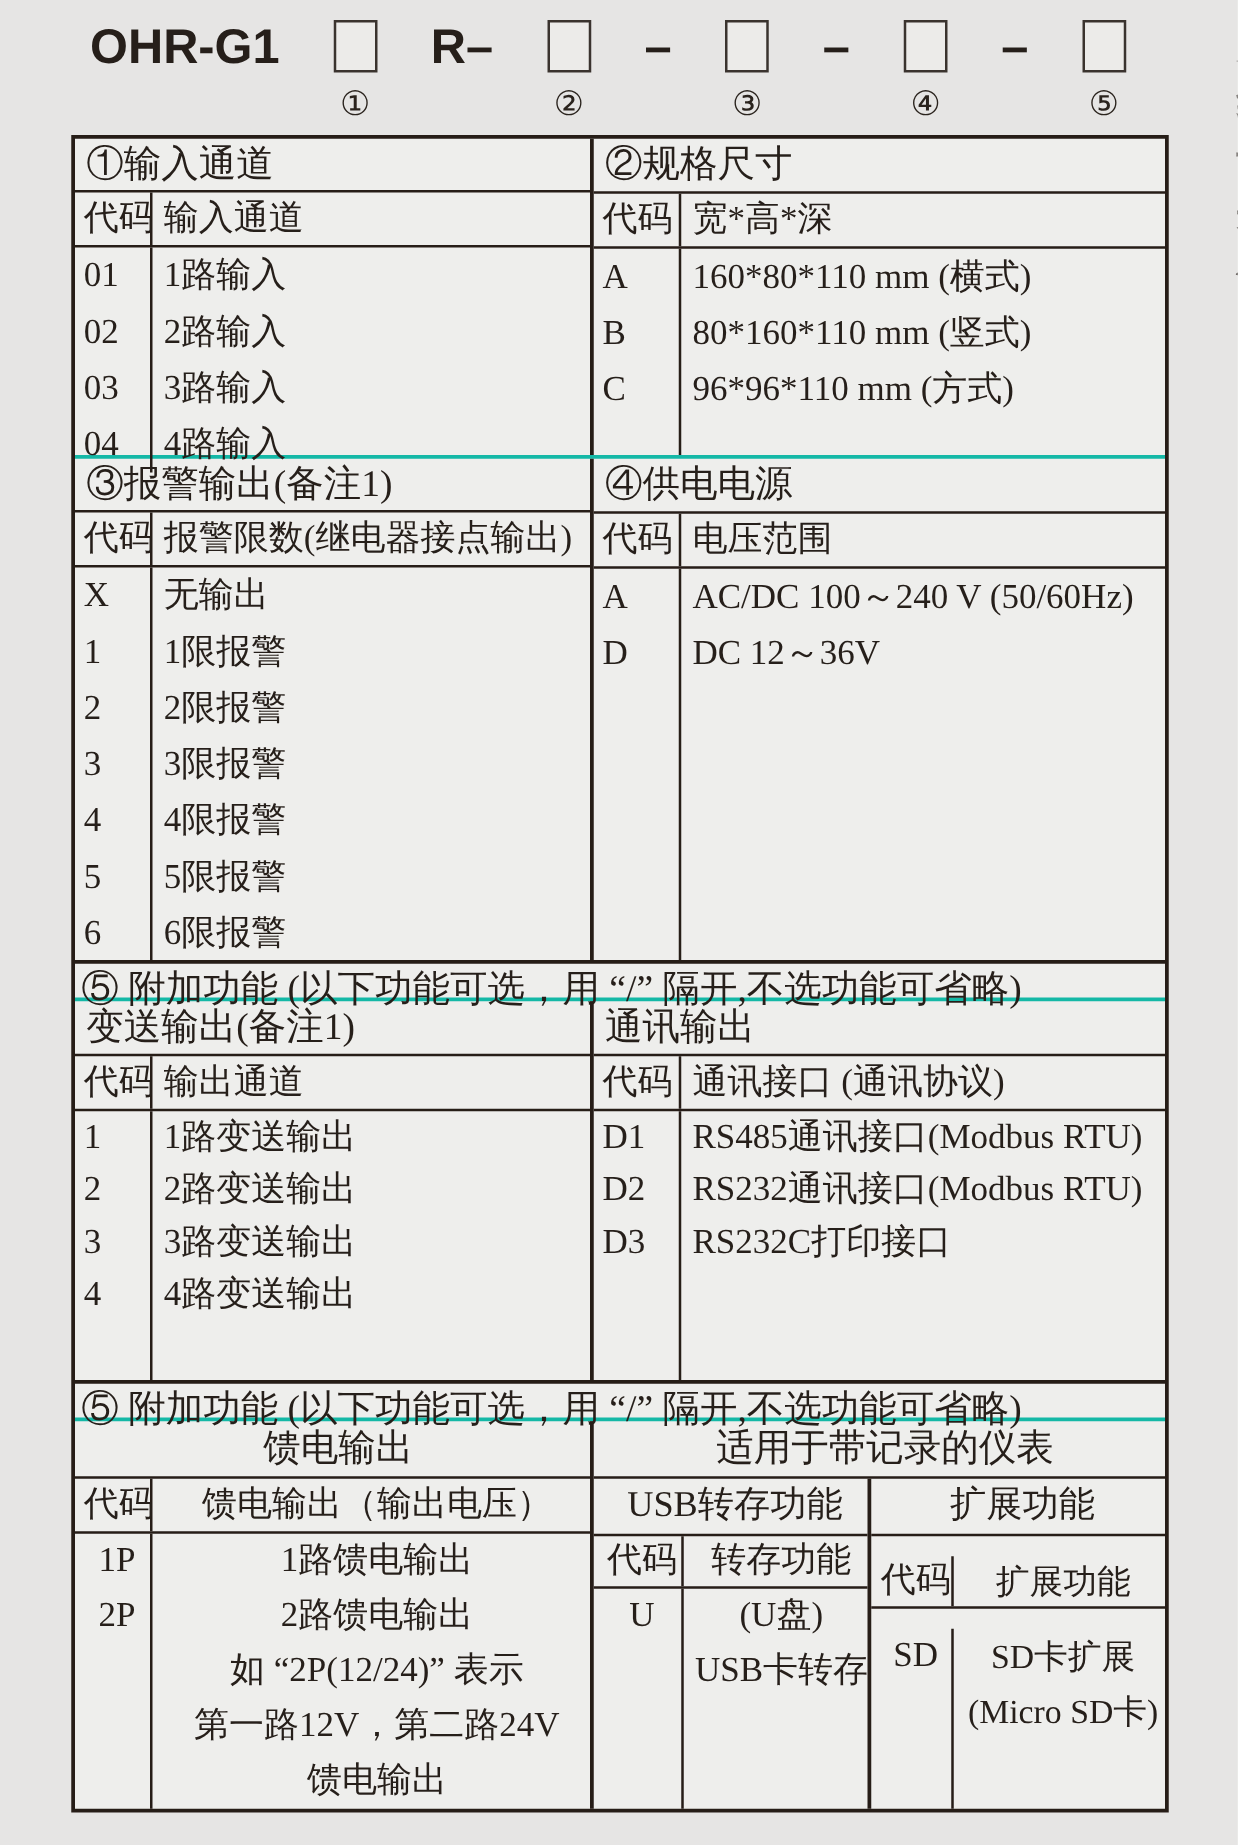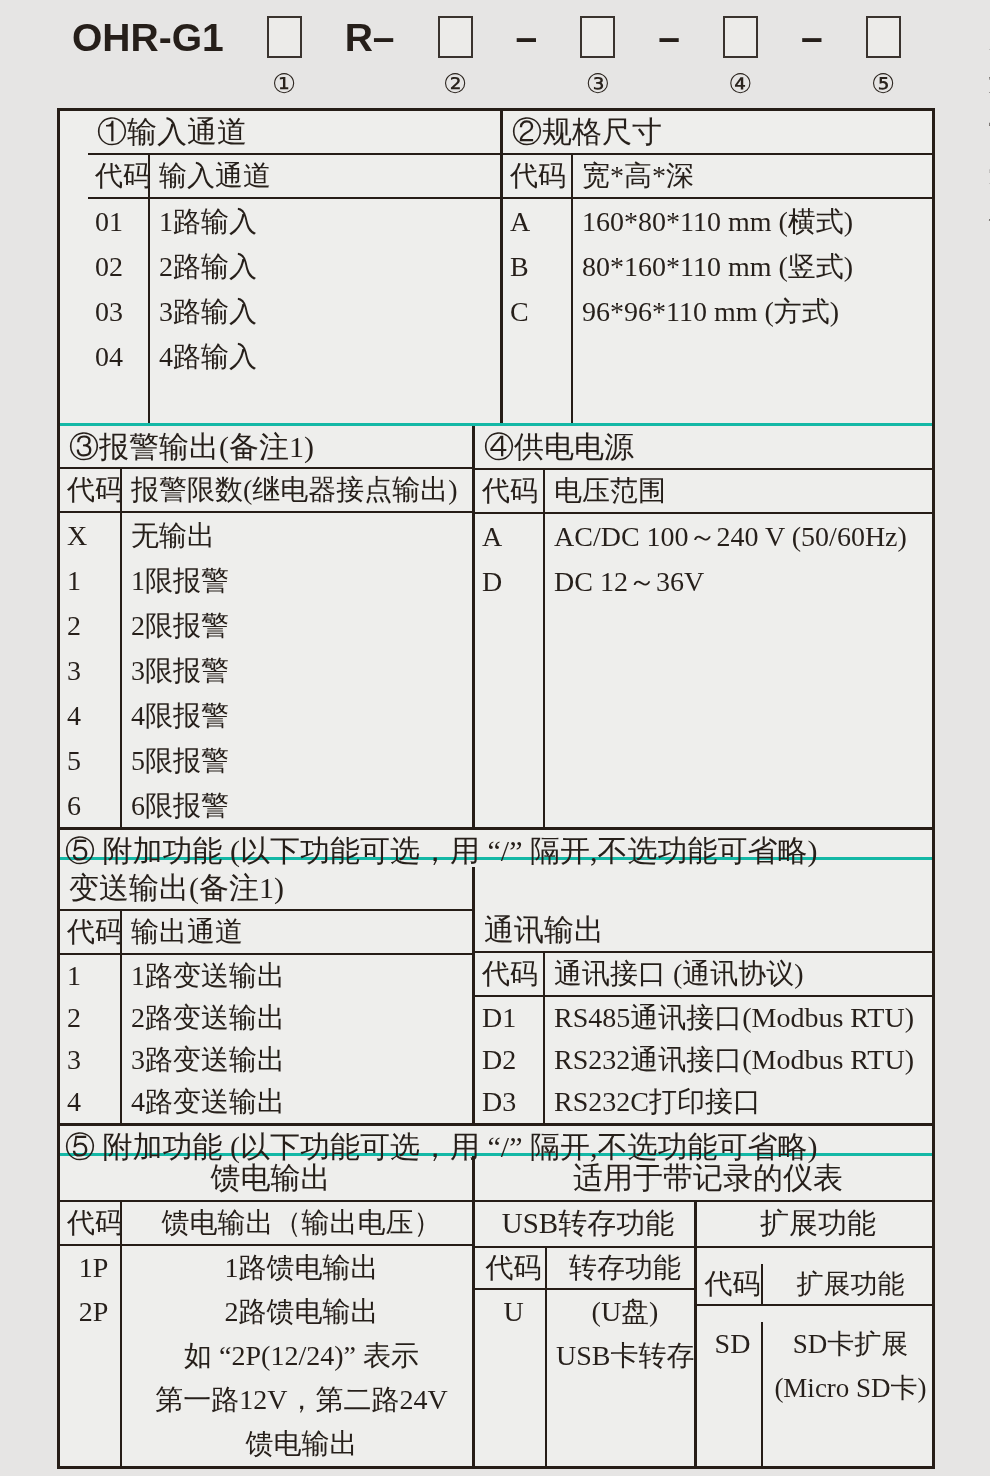--- a/index.html
+++ b/index.html
@@ -49,23 +49,23 @@
   .sec-sub > div { line-height: 42px; white-space: nowrap; }
   .sec-body { display: flex; flex: 1; font-size: 28px; }
   .code-w { width: 62px; border-right: 2px solid #261d17; padding-left: 7px; flex-shrink: 0; }
   .half-r .code-w { width: 70px; }
   .desc-w { flex: 1; padding-left: 9px; overflow: hidden; }
   .ln { white-space: nowrap; }
   .ln45 { height: 45px; line-height: 45px; }
   .ln42 { height: 42px; line-height: 42px; }
   .ln44 { height: 44px; line-height: 44px; }
 
-  .band-a { height: 312px; padding-left: 28px; }
+  .band-a { height: 253px; }
   .band-b { height: 404px; }
-  .band-d { height: 266px; align-items: flex-end; }
+  .band-d { height: 306px; }
   .band-f { height: 313px; text-align: center; }
 
   .note-band {
     border-top: 3px solid #261d17; height: 30px;
     line-height: 41px; font-size: 30px; padding-left: 5px; white-space: nowrap;
   }
 
   
   .bf-title { height: 46px; line-height: 43px; padding-left: 9px; font-size: 30px; border-bottom: 2px solid #261d17; white-space: nowrap; }
   .bf-cols { display: flex; flex: 1; }

